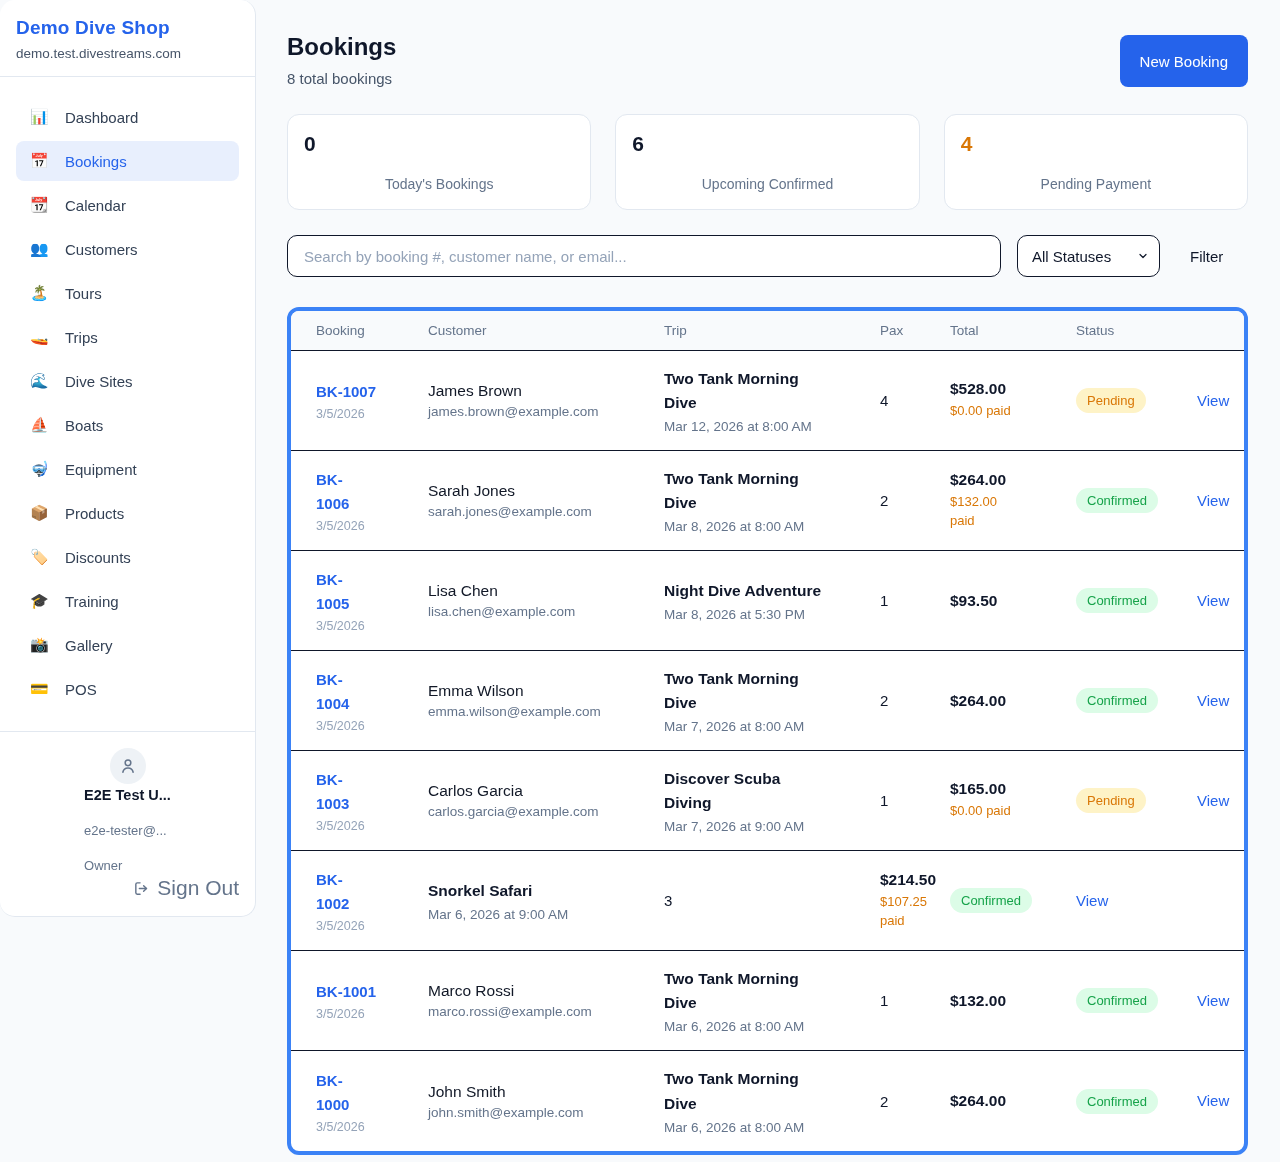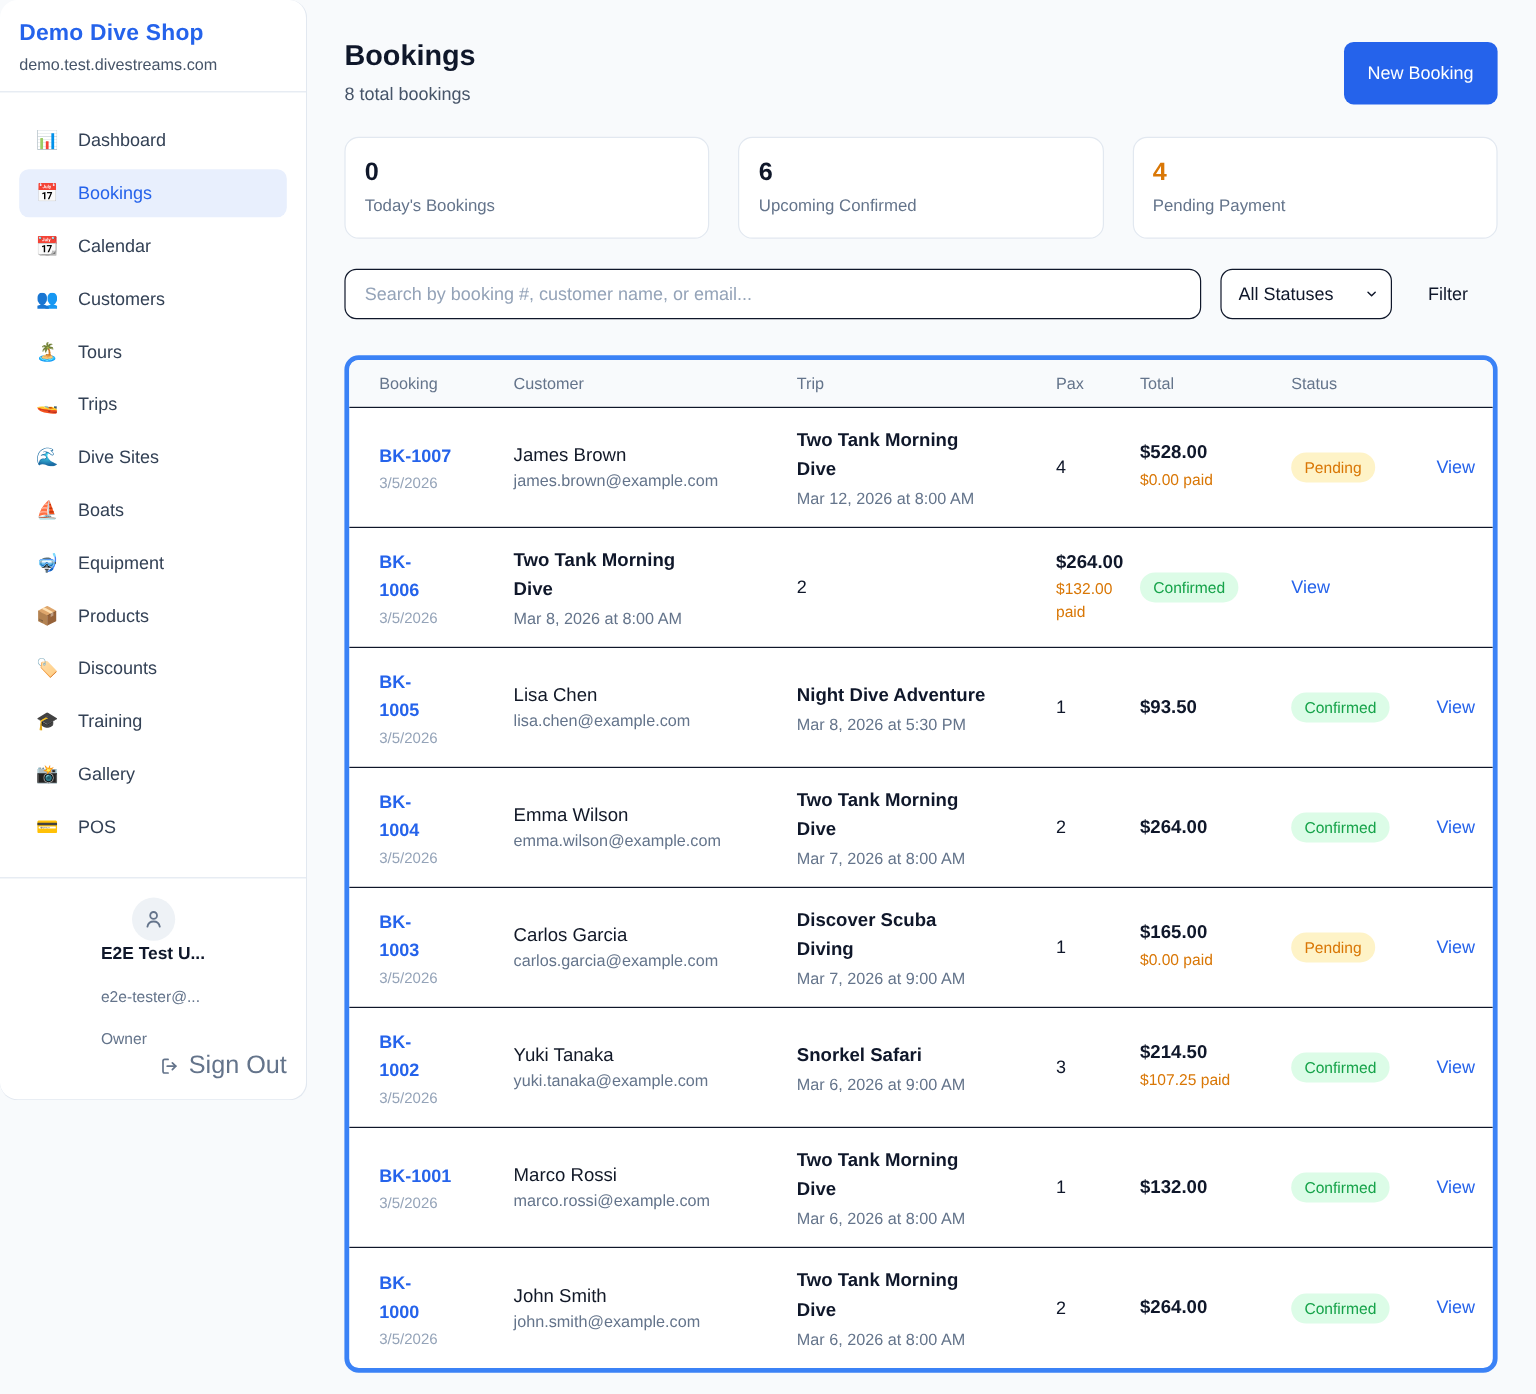--- a/index.html
+++ b/index.html
@@ -64,21 +64,21 @@
     font-family:inherit; cursor:pointer; margin-top:2px;
   }
 
   .stats { display:flex; gap:24px; margin-top:27px; }
   .stat-card {
     flex:1; background:#ffffff; border:1px solid #e2e8f0; border-radius:12px;
     padding:17px 16px; min-height:85px;
   }
   .stat-value { font-size:21px; font-weight:700; color:#0f172a; }
   .stat-card.accent .stat-value { color:#d97706; }
-  .stat-label { margin-top:7px; font-size:14px; color:#64748b; }
+  .stat-label { margin-top:20px; font-size:14px; color:#64748b;text-align:center; }
 
   .filter-row { display:flex; align-items:center; margin-top:25px; }
   .search-input {
     width:714px; height:42px; border:1px solid #0f172a; border-radius:10px;
     padding:0 16px; font-size:15px; font-family:inherit; color:#0f172a;
     background:#ffffff; outline:none;
   }
   .search-input::placeholder { color:#94a3b8; }
   .select-wrap { position:relative; margin-left:16px; }
   .status-select {
@@ -297,20 +297,24 @@
         <a href="#" class="view-link">View</a>
       </div>
     </div>
         <div class="tgrid trow">
       <div>
         <a href="#" class="booking-link">BK-
 1006</a>
         <div class="booking-date">3/5/2026</div>
       </div>
       <div>
+        <div class="cust-name">Sarah Jones</div>
+        <div class="cust-email">sarah.jones@example.com</div>
+      </div>
+      <div>
         <div class="trip-name">Two Tank Morning
 Dive</div>
         <div class="trip-date">Mar 8, 2026 at 8:00 AM</div>
       </div>
       <div class="pax">2</div>
       <div>
         <div class="total-amt">$264.00</div>
         <div class="total-paid">$132.00
 paid</div>
       </div>
@@ -401,24 +405,20 @@
         <a href="#" class="view-link">View</a>
       </div>
     </div>
         <div class="tgrid trow">
       <div>
         <a href="#" class="booking-link">BK-
 1002</a>
         <div class="booking-date">3/5/2026</div>
       </div>
       <div>
-        <div class="cust-name">Yuki Tanaka</div>
-        <div class="cust-email">yuki.tanaka@example.com</div>
-      </div>
-      <div>
         <div class="trip-name">Snorkel Safari</div>
         <div class="trip-date">Mar 6, 2026 at 9:00 AM</div>
       </div>
       <div class="pax">3</div>
       <div>
         <div class="total-amt">$214.50</div>
         <div class="total-paid">$107.25 paid</div>
       </div>
       <div>
         <span class="badge confirmed">Confirmed</span>

